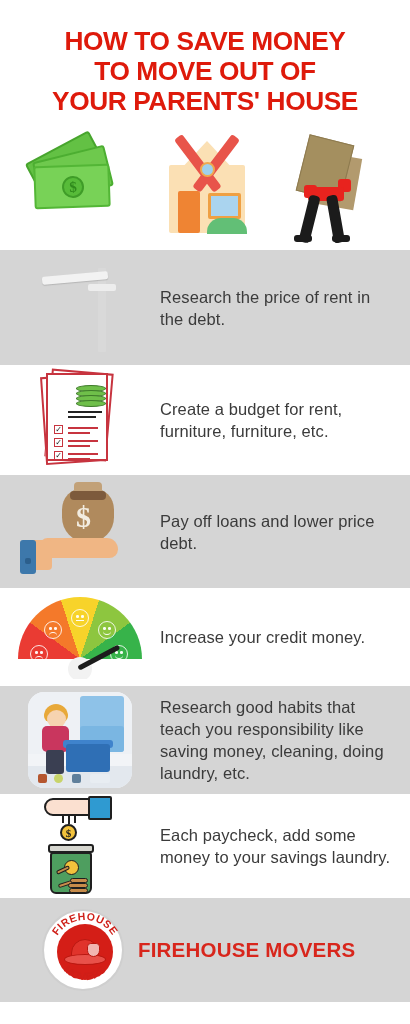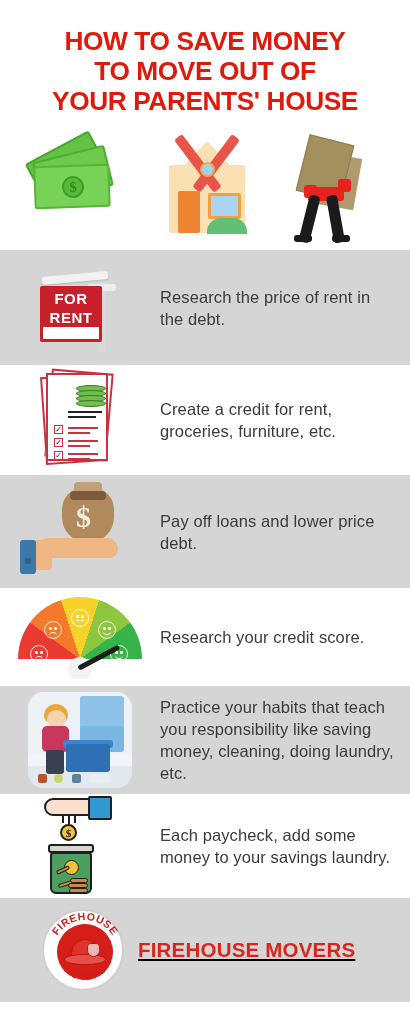--- a/index.html
+++ b/index.html
@@ -222,21 +222,21 @@
   .badge-ring-text { position: absolute; left: 0; top: 0; width: 82px; height: 82px; }
   .badge-ring-text text { font-size: 10.5px; font-weight: 800; fill: #cf1f18;
                           font-family: "Liberation Sans", sans-serif; letter-spacing: 0.6px; }
   .helmet { position: absolute; left: 20px; top: 28px; width: 42px; height: 26px; }
   .helmet-brim { position: absolute; left: 0; top: 15px; width: 42px; height: 11px;
                  background: #e8514a; border-radius: 50%; border: 1.5px solid #b81811; }
   .helmet-dome { position: absolute; left: 7px; top: 0px; width: 28px; height: 20px;
                  background: #e0332b; border-radius: 14px 14px 4px 4px; border: 1.5px solid #b81811; }
   .helmet-shield { position: absolute; left: 23px; top: 4px; width: 13px; height: 14px;
                    background: #f1b6b2; border-radius: 4px 4px 7px 7px; border: 1px solid #b81811; }
-  .foot-text { padding-left: 14px; text-decoration: underline; }
+  .foot-text { padding-left: 14px; }
   .foot-main { color: #d8261c; font-weight: 800; font-size: 20.5px; letter-spacing: 0.2px;
                line-height: 24px; }
   .foot-sub { color: #8e8e8e; font-size: 18.5px; letter-spacing: 0.4px; line-height: 23px; }
 </style>
 </head>
 <body>
 
 <div class="page">
 
   <div class="title-block">
@@ -285,26 +285,20 @@
   </div>
 
   <div class="rows">
 
     <div class="row gray" style="height:115px">
       <div class="row-icon">
         <div class="rent">
           <div class="rent-post"></div>
           <div class="rent-arm"></div>
           <div class="rent-cross"></div>
-          <div class="rent-sign">
-            <div class="rent-inner">
-              <span>FOR</span><br>
-              <span>RENT</span>
-            </div>
-          </div>
         </div>
       </div>
       <div class="row-text">Research the price of rent in the debt.</div>
     </div>
 
     <div class="row white" style="height:110px">
       <div class="row-icon">
         <div class="check">
           <div class="sheet s1"></div>
           <div class="sheet s2"></div>
@@ -322,21 +316,21 @@
             <div class="cl" style="left:20px; top:57px; width:22px;"></div>
             <div class="cb" style="left:6px; top:63px;">✓</div>
             <div class="cl" style="left:20px; top:65px; width:30px;"></div>
             <div class="cl" style="left:20px; top:70px; width:22px;"></div>
             <div class="cb" style="left:6px; top:76px;">✓</div>
             <div class="cl" style="left:20px; top:78px; width:30px;"></div>
             <div class="cl" style="left:20px; top:83px; width:22px;"></div>
           </div>
         </div>
       </div>
-      <div class="row-text">Create a credit for rent, groceries, furniture, etc.</div>
+      <div class="row-text">Create a budget for rent, furniture, furniture, etc.</div>
     </div>
 
     <div class="row gray" style="height:113px">
       <div class="row-icon">
         <div class="bag">
           <div class="sack"></div>
           <div class="sack-neck"></div>
           <div class="sack-tie"></div>
           <div class="sack-dollar">$</div>
           <div class="palm"></div>
@@ -374,21 +368,21 @@
             </div>
           <div class="face" style="left:94px; top:50px;">
               <i class="le"></i>
               <i class="re"></i>
               <b></b>
             </div>
           <div class="gauge-hub"></div>
           <div class="gauge-needle"></div>
         </div>
       </div>
-      <div class="row-text">Research your credit score.</div>
+      <div class="row-text">Increase your credit money.</div>
     </div>
 
     <div class="row gray" style="height:108px">
       <div class="row-icon">
         <div class="chores">
           <div class="ch-wall"></div>
           <div class="ch-cab"></div>
           <div class="ch-cab2"></div>
           <div class="ch-floor"></div>
           <div class="ch-hair"></div>
@@ -396,21 +390,21 @@
           <div class="ch-body"></div>
           <div class="ch-legs"></div>
           <div class="ch-bin-rim"></div>
           <div class="ch-bin"></div>
           <div class="ch-sock" style="left:10px; background:#b5562f;"></div>
           <div class="ch-sock" style="left:26px; background:#c8d46a; border-radius:50%;"></div>
           <div class="ch-sock" style="left:44px; background:#5f7f9b;"></div>
           <div class="ch-sock" style="left:62px; width:20px; background:#e8edf2;"></div>
         </div>
       </div>
-      <div class="row-text">Practice your habits that teach you responsibility like saving money, cleaning, doing laundry, etc.</div>
+      <div class="row-text">Research good habits that teach you responsibility like saving money, cleaning, doing laundry, etc.</div>
     </div>
 
     <div class="row white" style="height:104px">
       <div class="row-icon">
         <div class="jar">
           <div class="jar-hand"></div>
           <div class="jar-sleeve"></div>
           <div class="jar-spark" style="left:30px;"></div>
           <div class="jar-spark" style="left:36px; height:9px; top:19px;"></div>
           <div class="jar-spark" style="left:42px;"></div>

